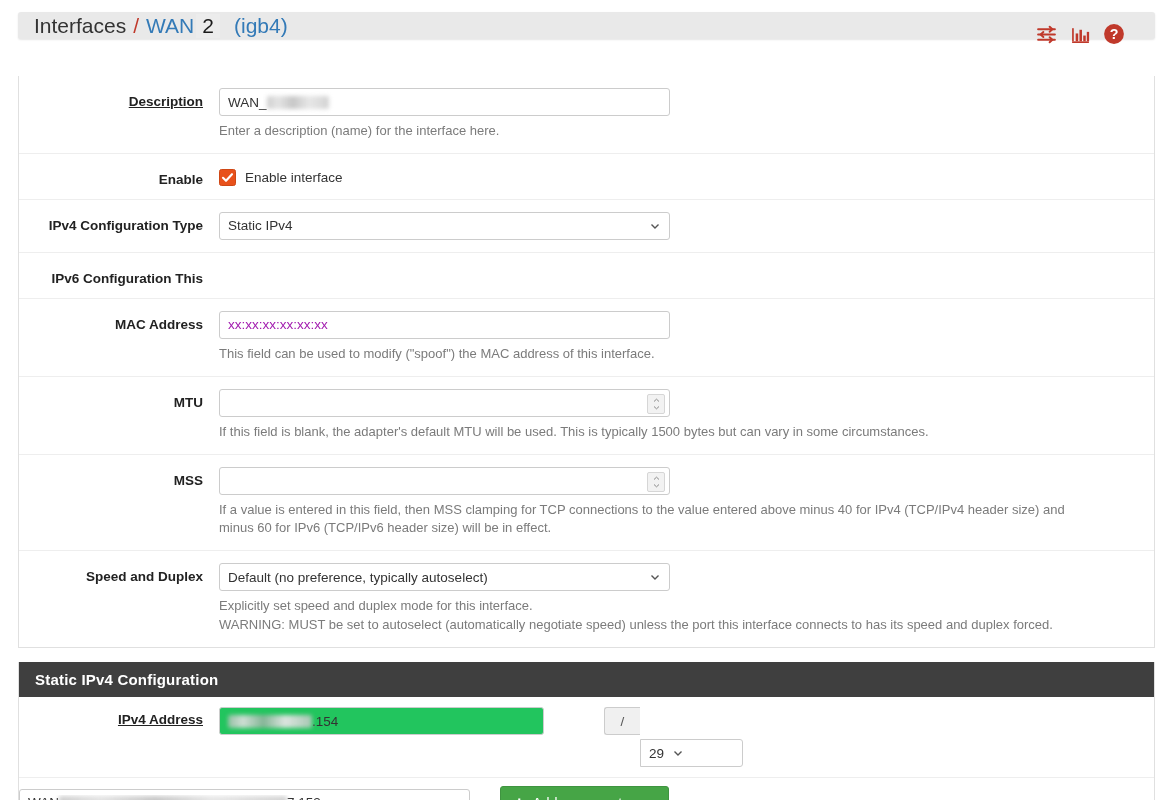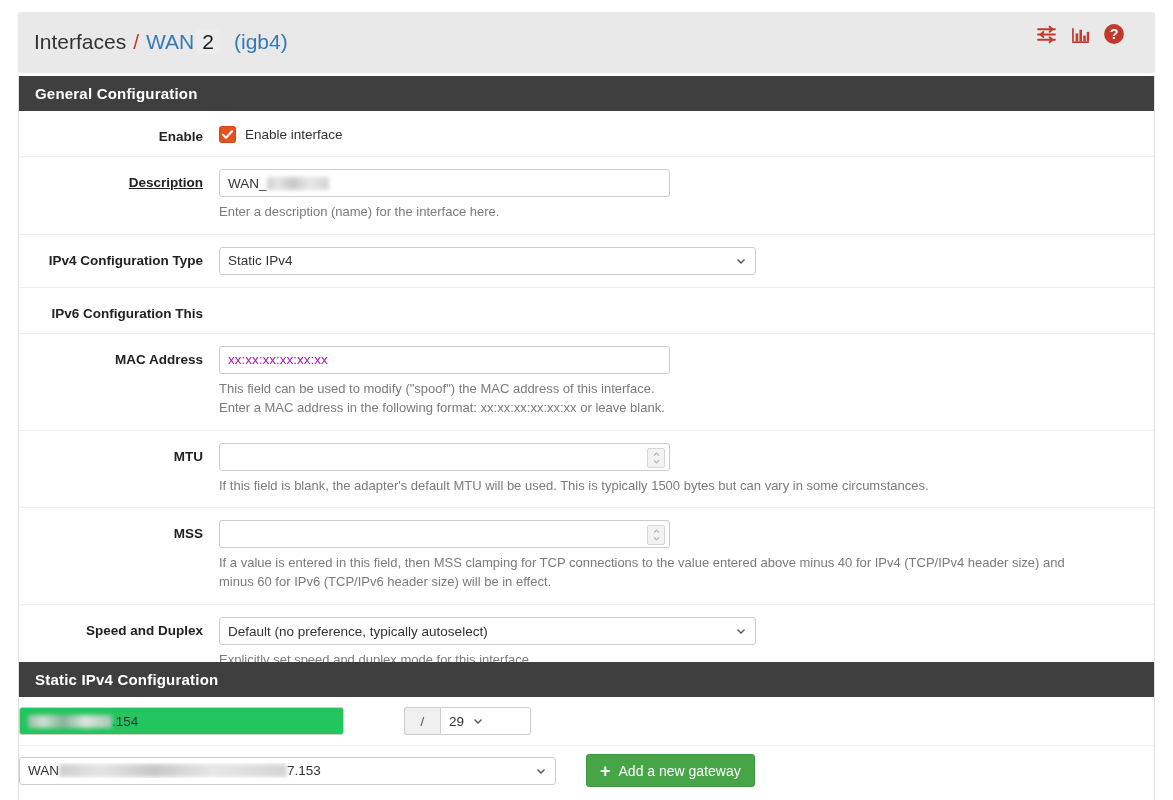--- a/index.html
+++ b/index.html
@@ -15,21 +15,21 @@
     position: relative;
     width: 1173px;
     height: 800px;
     background: #ffffff;
   }
 
   
   .breadcrumb-bar {
     position: absolute;
     left: 18px; top: 12px;
-    width: 1137px; height: 60px;
+    width: 1137px; height: 27px;
     background: #e9e9e9;
     border-radius: 3px;
     display: flex;
     align-items: center;
     box-shadow: 0 1px 2px rgba(0,0,0,0.10);
   }
   .crumbs {
     display: flex;
     align-items: baseline;
     padding-left: 16px;
@@ -158,21 +158,21 @@
       rgba(190,190,190,0.75) 0%,
       rgba(225,225,225,0.9) 18%,
       rgba(175,175,175,0.7) 42%,
       rgba(230,230,230,0.95) 68%,
       rgba(200,200,200,0.8) 100%);
     filter: blur(2.2px);
     border-radius: 2px;
   }
 
   .select {
-    width: 537px;
+    width: 451px;
     justify-content: space-between;
     cursor: pointer;
   }
   .select .val { overflow: hidden; white-space: nowrap; }
   .caret {
     width: 12px; height: 12px;
     flex: 0 0 12px;
     margin-left: 8px;
     color: #555555;
   }
@@ -217,22 +217,23 @@
     border-right: none;
     border-radius: 3px 0 0 3px;
     background: #f0f0f0;
     color: #555555;
     font-size: 13.5px;
     display: flex;
     align-items: center;
     justify-content: center;
   }
   .mask-select {
-    width: 91px;
+    width: 103px;
     border-radius: 0 3px 3px 0;
+    margin-top: 32px;
   }
 
   
   .gw-row { display: flex; align-items: center; }
   .btn-green {
     margin-left: 30px;
     height: 33px;
     background: #46a546;
     color: #ffffff;
     border: 1px solid #3f9440;
@@ -290,49 +291,48 @@
       <span class="hicon">
         <svg viewBox="0 0 20 20" width="22" height="22">
           <circle cx="10" cy="10" r="9" fill="currentColor"></circle>
           <text x="10" y="14.6" text-anchor="middle" font-family="Liberation Sans, sans-serif" font-size="13" font-weight="bold" fill="#ffffff">?</text>
         </svg>
       </span>
     </div>
   </div>
 
   <div class="panel" style="top:76px;">
-    <div class="panel-heading">General Configuration</div>
+
+    <div class="row">
+      <div class="label-col link">Description</div>
+      <div class="field-col">
+        <div class="ctrl input-text">
+          <span class="val">WAN_</span>
+            <span class="blur" style="width:62px;"></span>
+        </div>
+        <div class="help">Enter a description (name) for the interface here.</div>
+      </div>
+    </div>
 
     <div class="row">
       <div class="label-col">Enable</div>
       <div class="field-col">
         <div style="display:flex;align-items:center;gap:9px;padding-top:3px;">
           <span style="display:inline-flex;">
             <svg width="17" height="17" viewBox="0 0 17 17">
               <rect x="0.5" y="0.5" width="16" height="16" rx="2" fill="#e8511b" stroke="#cf4715"></rect>
               <path d="M4 8.8 L7 11.8 L13 5.2" fill="none" stroke="#ffffff" stroke-width="2.1" stroke-linecap="round" stroke-linejoin="round"></path>
             </svg>
           </span>
           <span style="font-size:13.5px;color:#333333;">Enable interface</span>
         </div>
       </div>
     </div>
 
     <div class="row">
-      <div class="label-col link">Description</div>
-      <div class="field-col">
-        <div class="ctrl input-text">
-          <span class="val">WAN_</span>
-            <span class="blur" style="width:62px;"></span>
-        </div>
-        <div class="help">Enter a description (name) for the interface here.</div>
-      </div>
-    </div>
-
-    <div class="row">
       <div class="label-col">IPv4 Configuration Type</div>
       <div class="field-col">
         <div class="ctrl select">
           <span class="val">Static IPv4</span>
           <span class="caret">
             <svg viewBox="0 0 12 12" width="12" height="12" fill="none" stroke="currentColor" stroke-width="1.4">
               <path d="M2.5 4.5 L6 8 L9.5 4.5"></path>
             </svg>
           </span>
         </div>
@@ -344,21 +344,20 @@
     </div>
 
     <div class="row">
       <div class="label-col">MAC Address</div>
       <div class="field-col">
         <div class="ctrl input-text">
           <span class="val placeholder">xx:xx:xx:xx:xx:xx</span>
         </div>
         <div class="help">
           <span class="help-line">This field can be used to modify ("spoof") the MAC address of this interface.</span>
-          <span class="help-line">Enter a MAC address in the following format: xx:xx:xx:xx:xx:xx or leave blank.</span>
         </div>
       </div>
     </div>
 
     <div class="row">
       <div class="label-col">MTU</div>
       <div class="field-col">
         <div class="ctrl num-wrap">
           <span class="val"></span>
           <span class="spinner">
@@ -411,20 +410,21 @@
           <span class="help-line">WARNING: MUST be set to autoselect (automatically negotiate speed) unless the port this interface connects to has its speed and duplex forced.</span>
         </div>
       </div>
     </div>
   </div>
 
   <div class="panel" style="top:662px;">
     <div class="panel-heading">Static IPv4 Configuration</div>
 
     <div class="row" style="padding:10px 0;">
+      <div class="label-col link" style="padding-top:5px;">IPv4 Address</div>
       <div class="field-col">
         <div class="ip-row">
           <div class="ctrl input-text ip-input">
             <span class="blur" style="width:84px;"></span>
               <span class="val">.154</span>
           </div>
           <div class="mask-group">
             <div class="mask-addon">/</div>
             <div class="ctrl mask-select">
               <span class="val">29</span>

